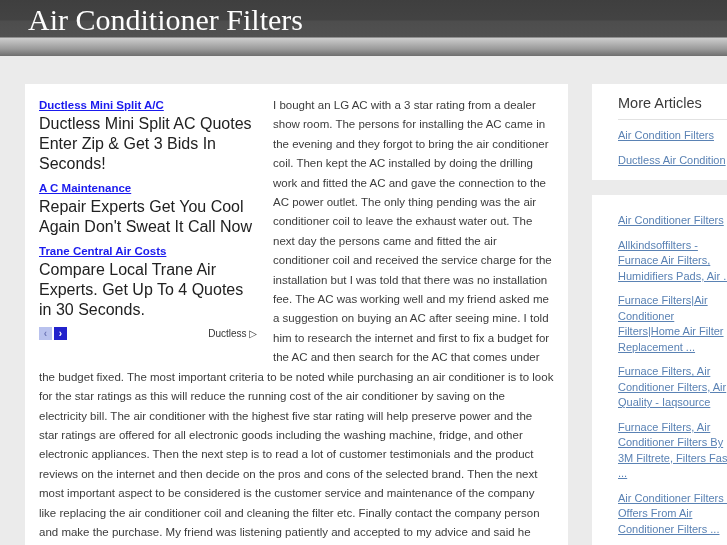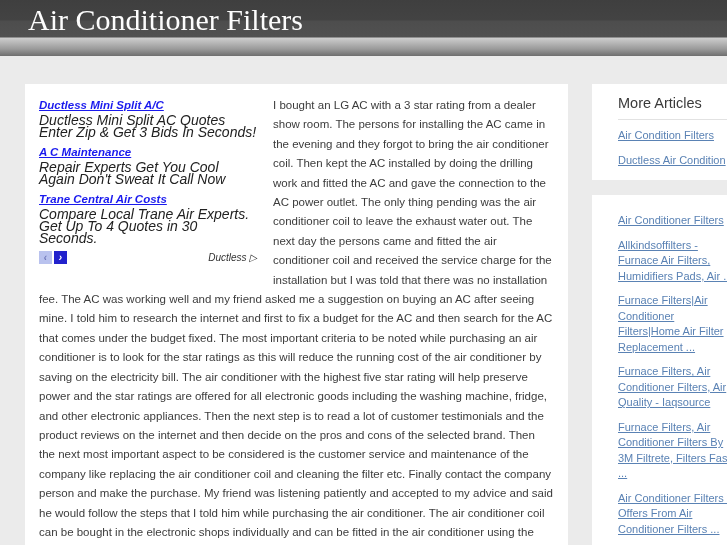--- a/index.html
+++ b/index.html
@@ -52,38 +52,37 @@
     padding: 12px 14px 14px 14px;
   }
 
   
   #ad-block {
     float: left;
     width: 218px;
     margin: 2px 16px 19px 0px;
     font-size: 11px;
     line-height: 14.5px;
-    font-style: italic;
   }
   .ad-unit { margin-bottom: 7px; }
   .ad-title {
     display: block;
     font-size: 11.5px;
     font-weight: bold;
     color: #1a1aee;
     text-decoration: underline;
     line-height: 15px;
     margin-bottom: 1px;
     cursor: pointer;
   }
   .ad-desc {
     display: block;
     color: #212121;
-    font-size: 14px;
-    line-height: 12px;
+    font-size: 16px;
+    line-height: 20px;
   }
   #ad-footer {
     margin-top: 2px;
     height: 14px;
     position: relative;
   }
   .ad-arrow {
     display: inline-block;
     width: 13px;
     height: 13px;

